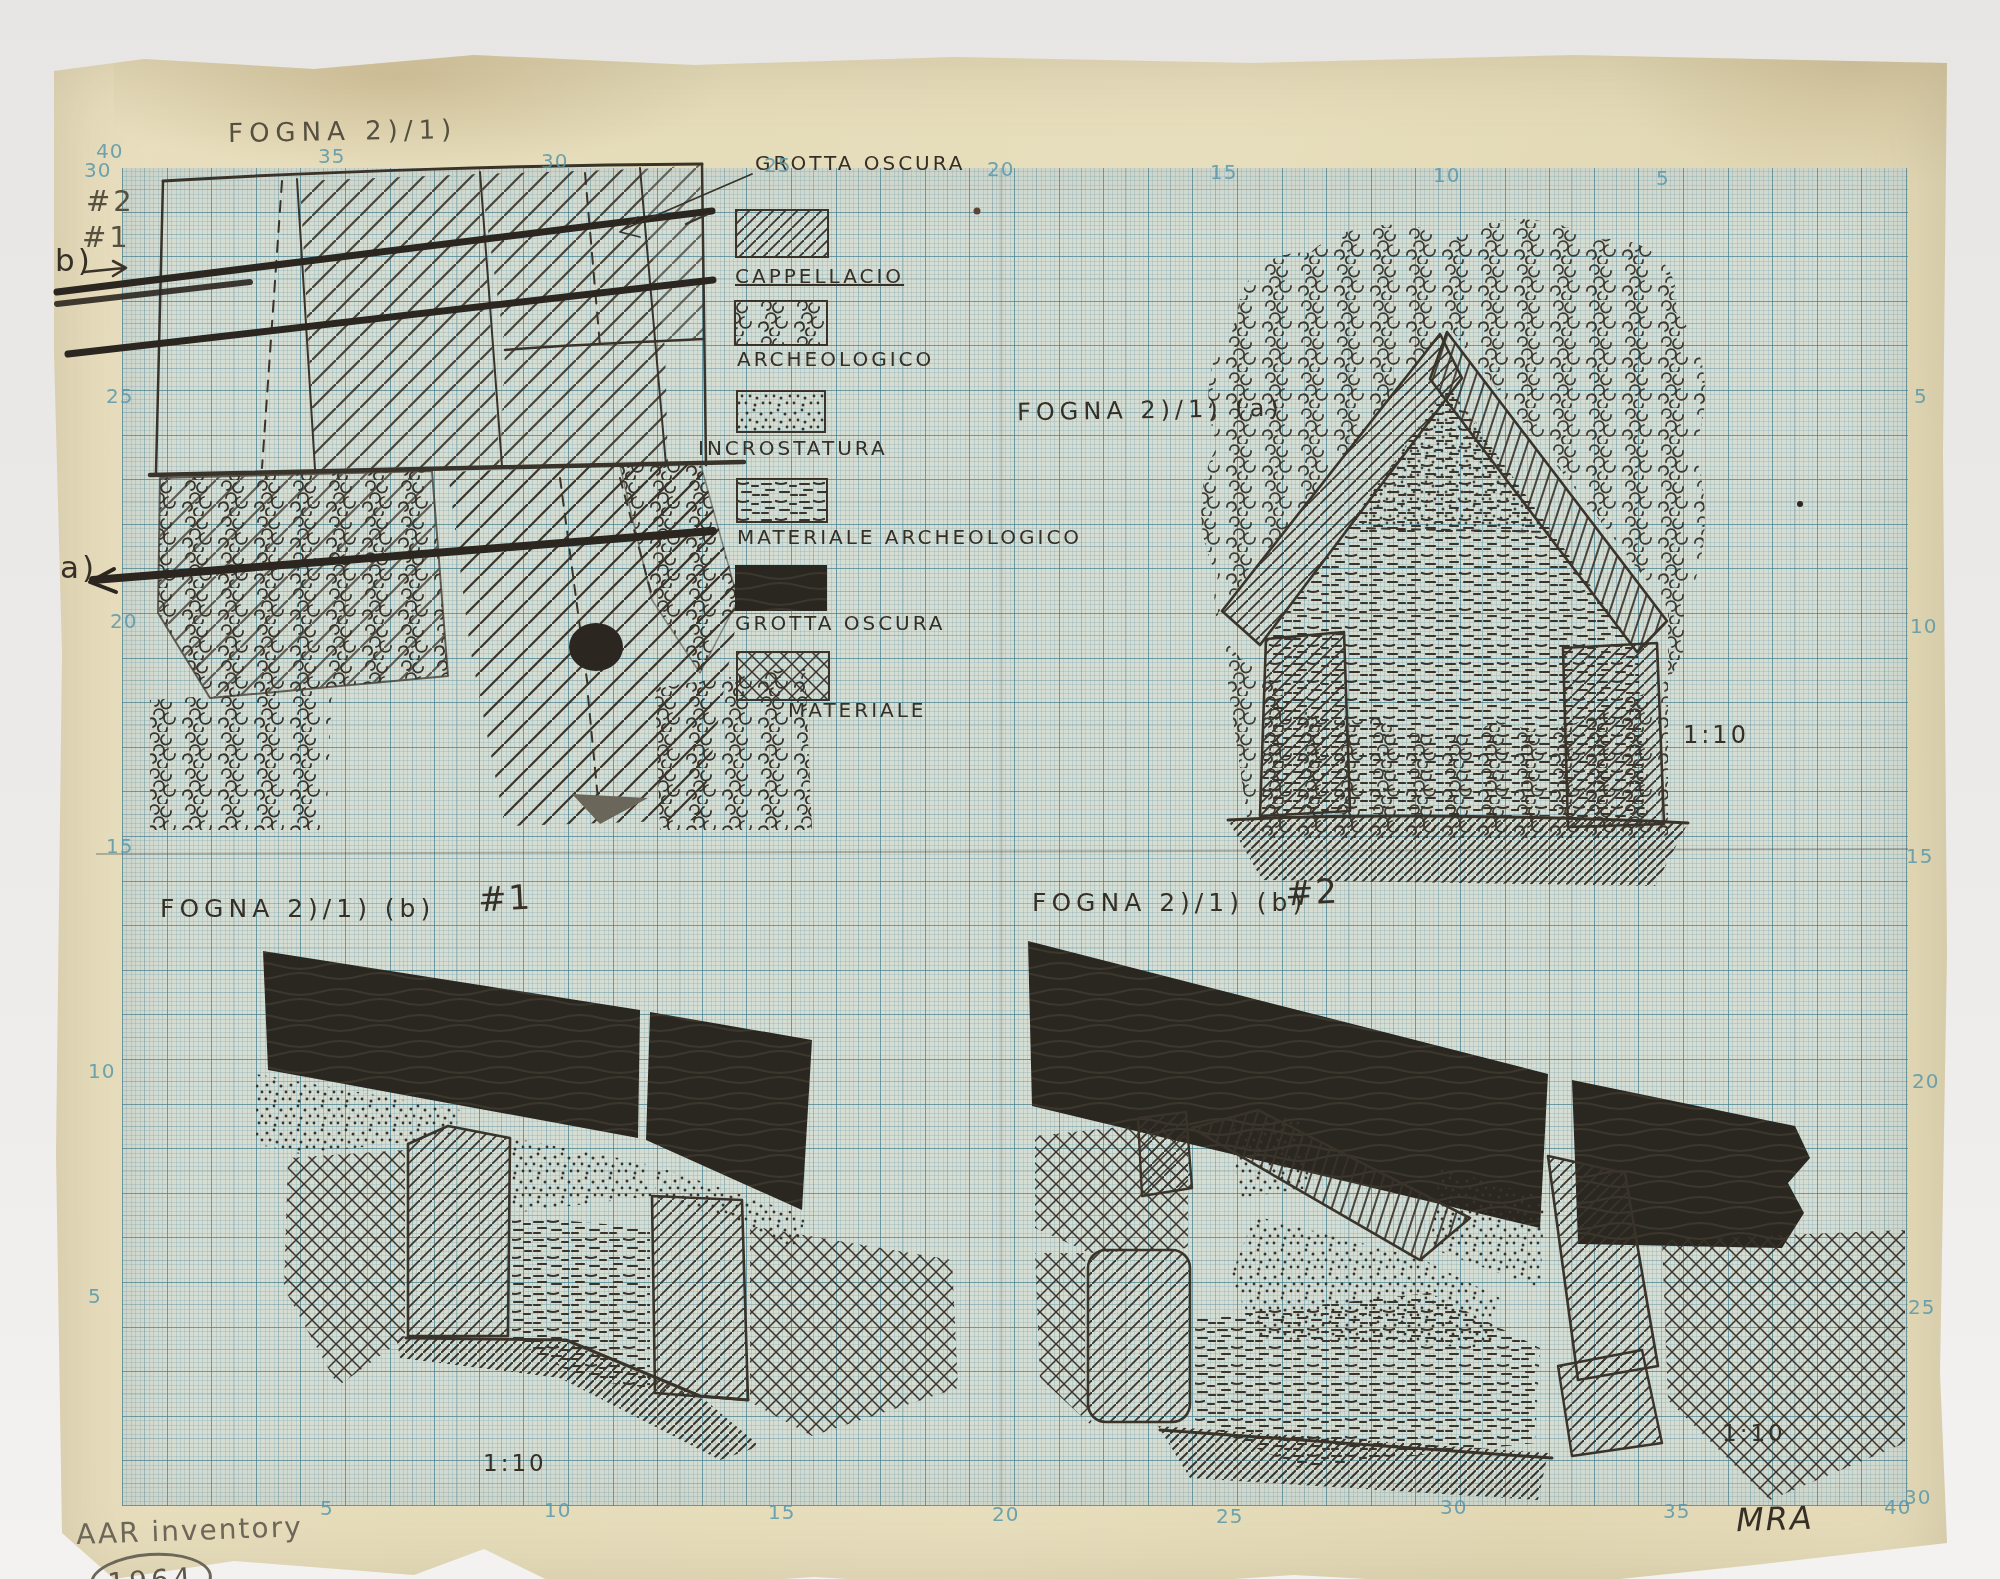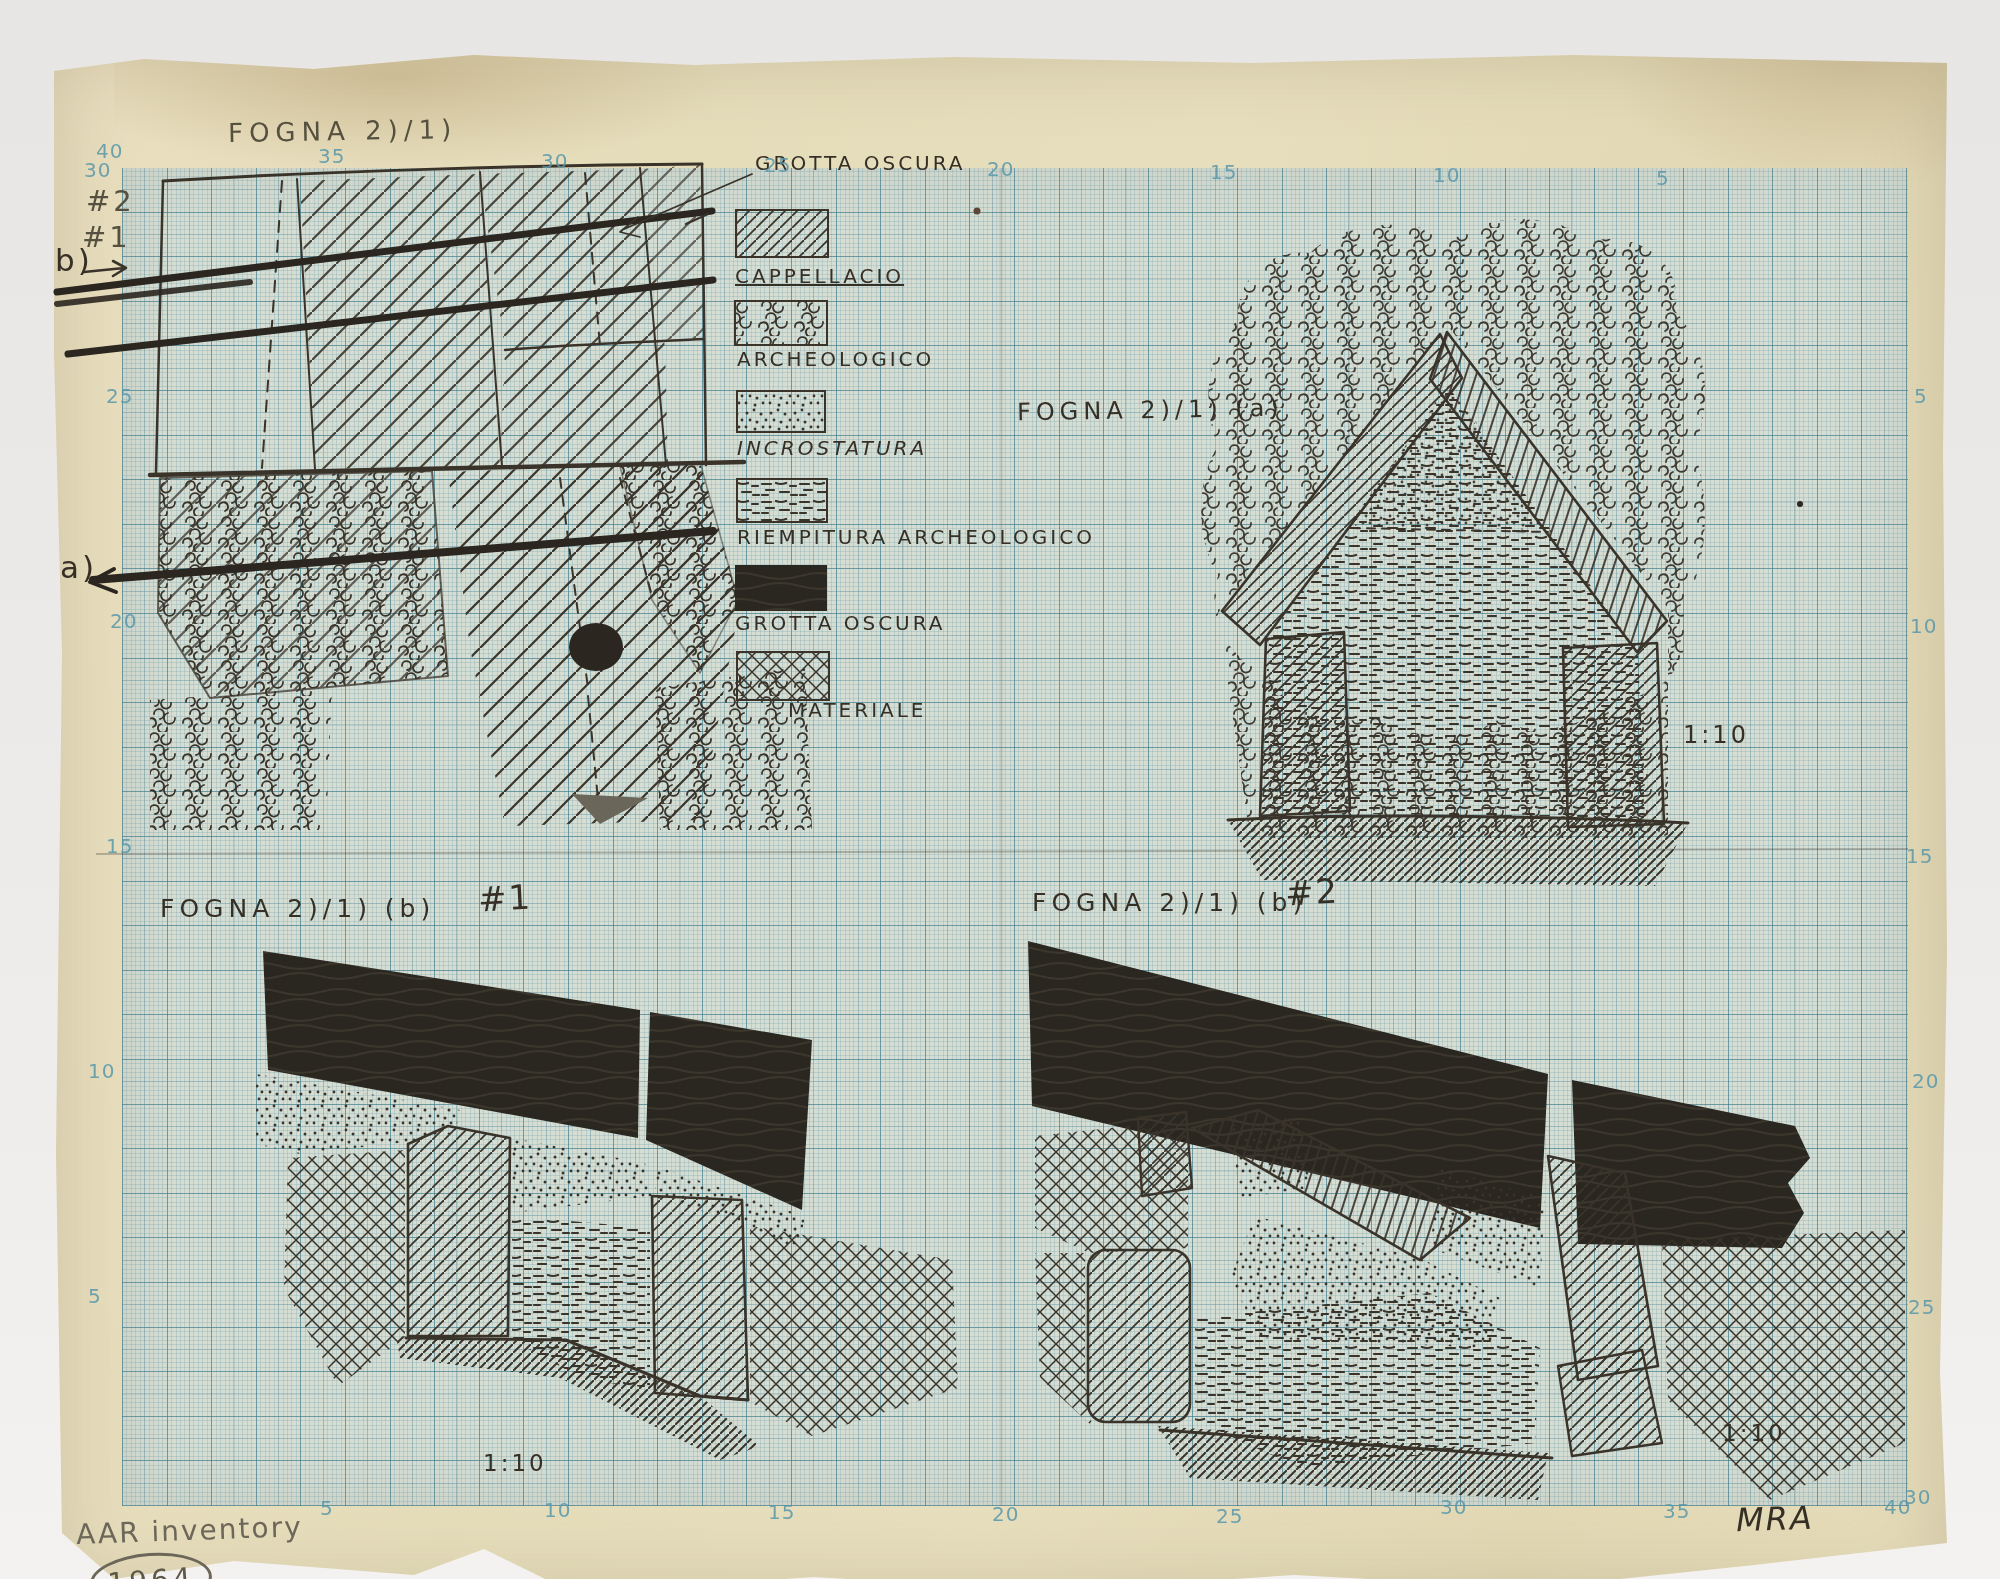--- a/index.html
+++ b/index.html
@@ -213,22 +213,22 @@
   <div class="lbl pencil" style="left:228px;top:68px;font-size:26px;letter-spacing:6px;transform:rotate(-1deg);">FOGNA 2)/1)</div>
 
   <div class="lbl pencil" style="left:86px;top:136px;font-size:29px;">#2</div>
   <div class="lbl pencil" style="left:82px;top:172px;font-size:29px;">#1</div>
   <div class="lbl ink" style="left:55px;top:194px;font-size:31px;">b)</div>
   <div class="lbl ink" style="left:60px;top:501px;font-size:31px;">a)</div>
 
   <div class="lbl ink" style="left:755px;top:103px;font-size:20px;">GROTTA OSCURA</div>
   <div class="lbl ink" style="left:735px;top:216px;font-size:20px;text-decoration:underline;">CAPPELLACIO</div>
   <div class="lbl ink" style="left:737px;top:299px;font-size:20px;">ARCHEOLOGICO</div>
-  <div class="lbl ink" style="left:737px;top:388px;font-size:20px;font-style:italic;">INCROSTATURA</div>
-  <div class="lbl ink" style="left:737px;top:477px;font-size:20px;">RIEMPITURA ARCHEOLOGICO</div>
+  <div class="lbl ink" style="left:698px;top:388px;font-size:20px;">INCROSTATURA</div>
+  <div class="lbl ink" style="left:737px;top:477px;font-size:20px;">MATERIALE ARCHEOLOGICO</div>
   <div class="lbl ink" style="left:735px;top:563px;font-size:20px;">GROTTA OSCURA</div>
   <div class="lbl ink" style="left:788px;top:650px;font-size:20px;">MATERIALE</div>
 
   <div class="lbl ink" style="left:1017px;top:348px;font-size:24px;letter-spacing:5px;transform:rotate(-1deg);">FOGNA 2)/1) (a)</div>
   <div class="lbl ink" style="left:1683px;top:673px;font-size:24px;letter-spacing:3px;">1:10</div>
 
   <div class="lbl ink" style="left:160px;top:846px;font-size:25px;letter-spacing:5px;">FOGNA 2)/1) (b)</div>
   <div class="lbl ink" style="left:478px;top:830px;font-size:34px;letter-spacing:2px;transform:rotate(-3deg);">#1</div>
   <div class="lbl ink" style="left:483px;top:1402px;font-size:23px;letter-spacing:3px;">1:10</div>
 

